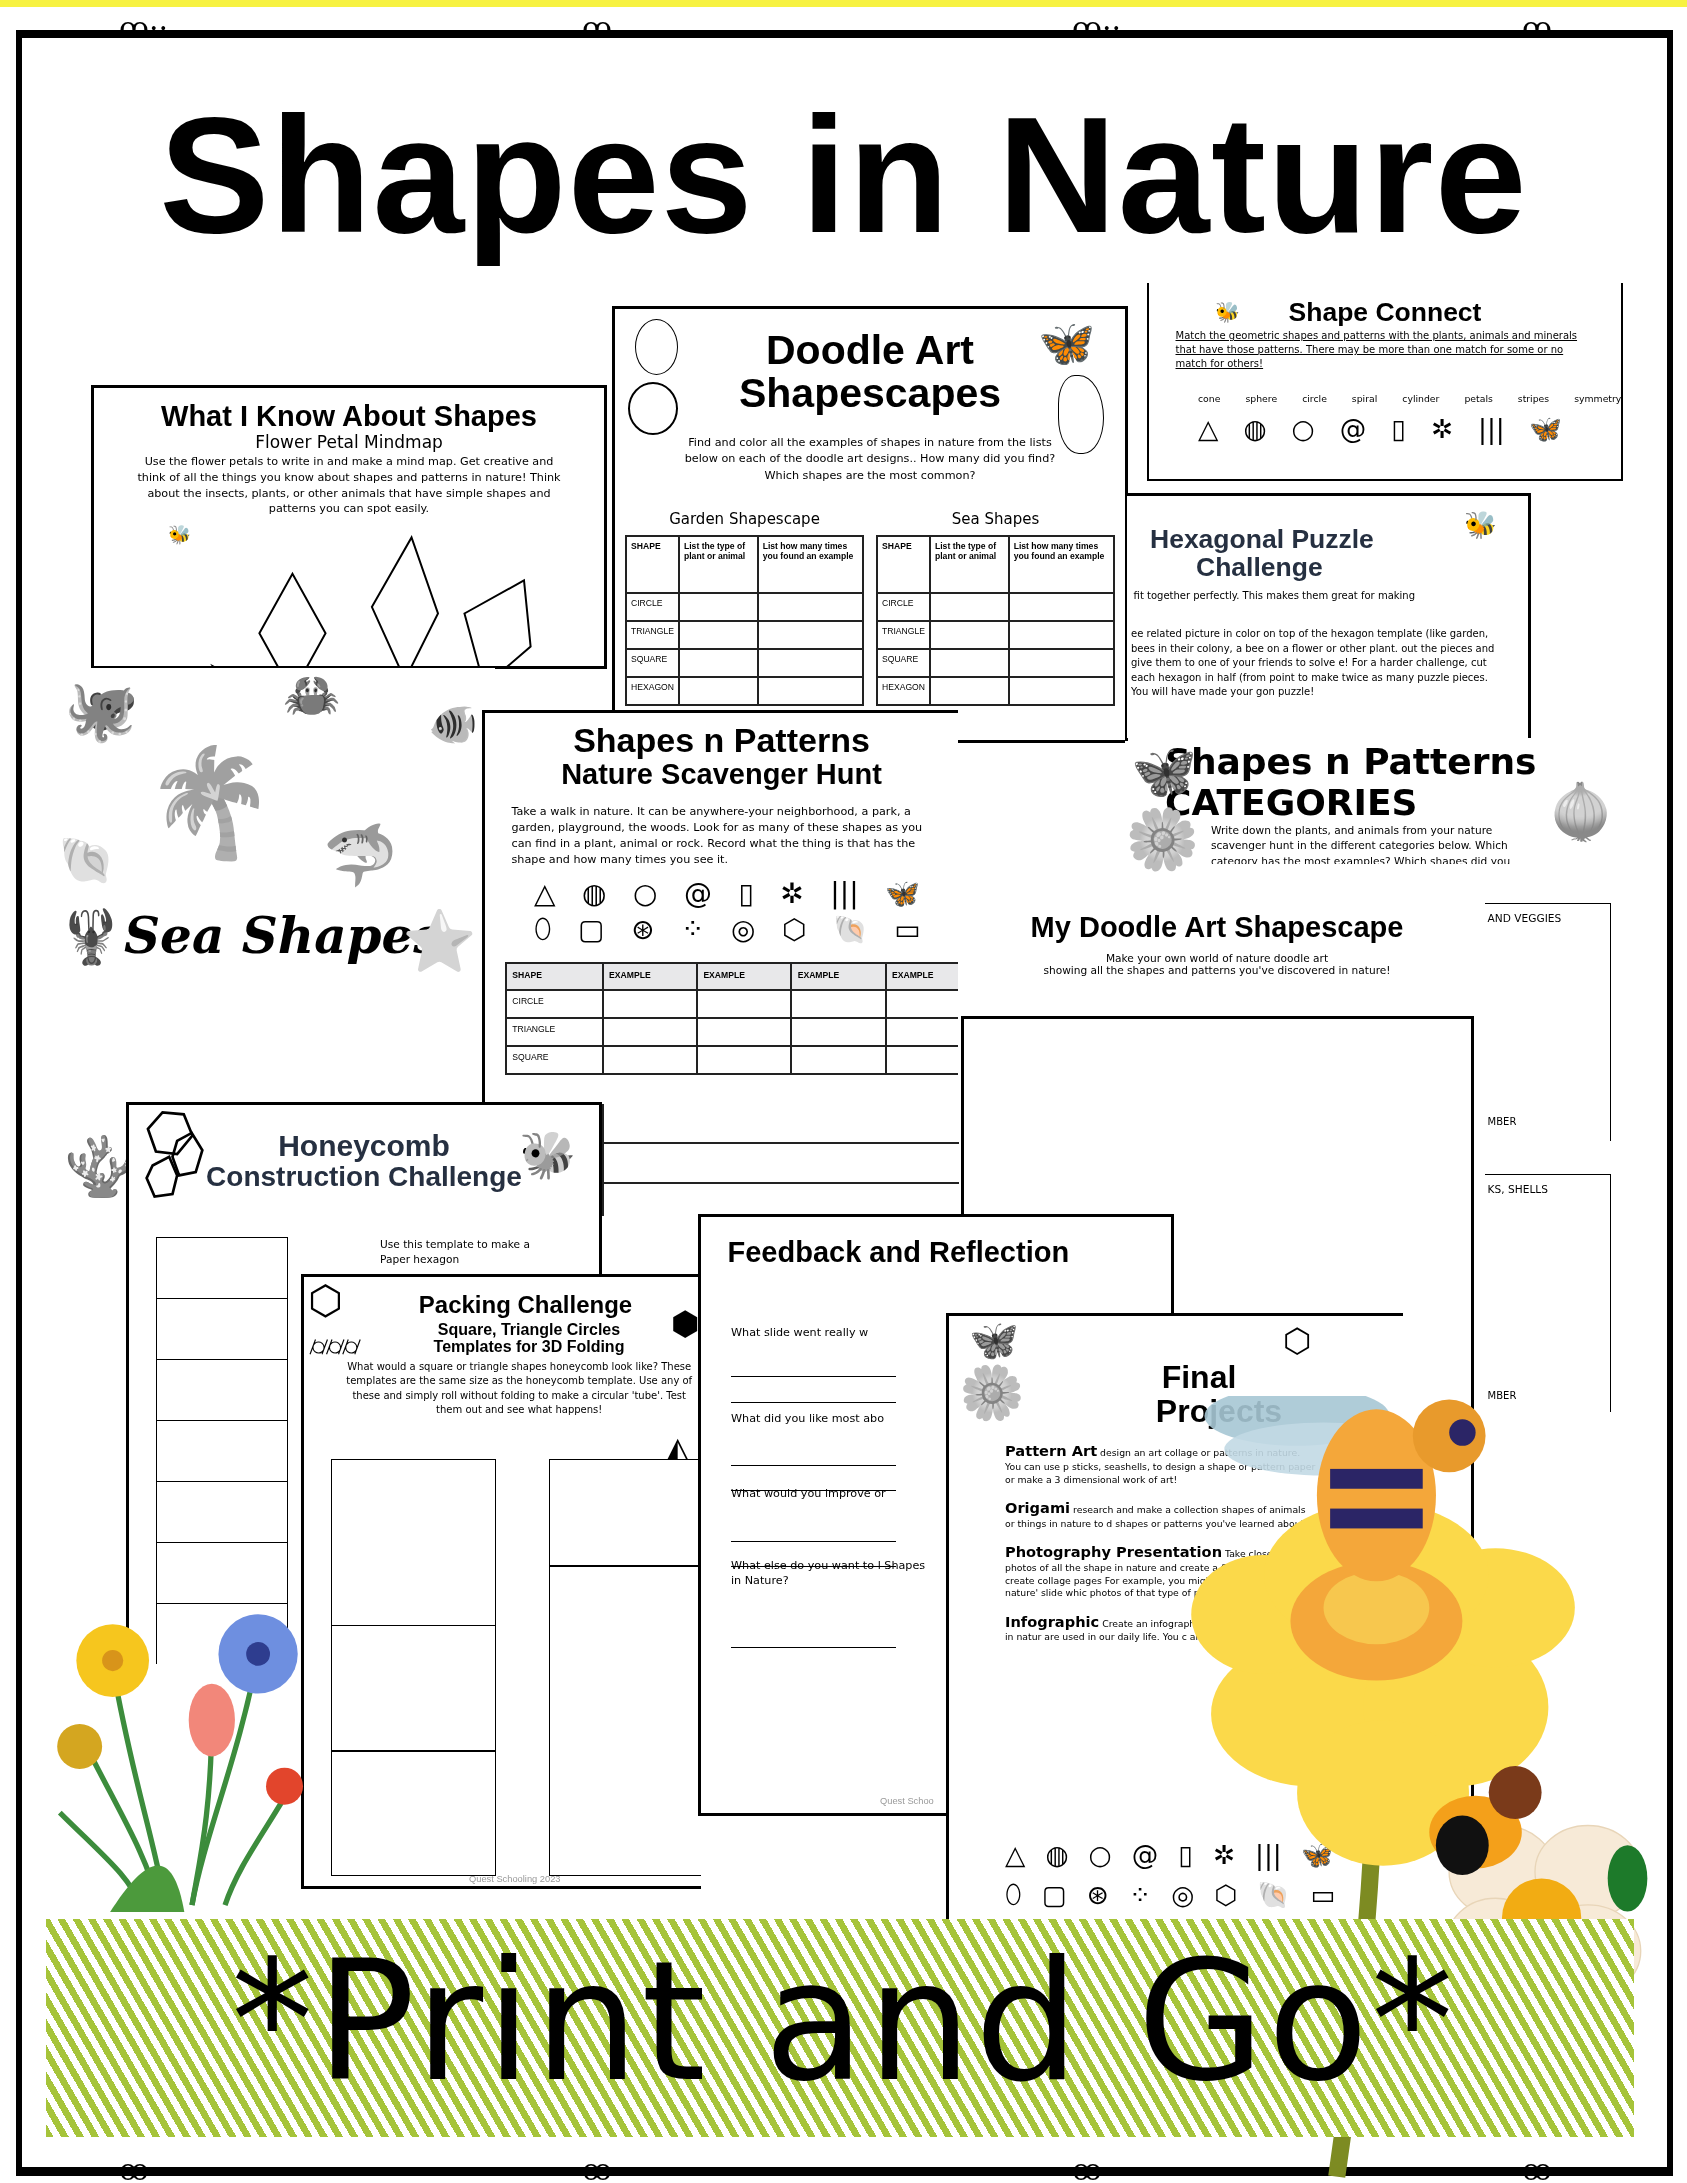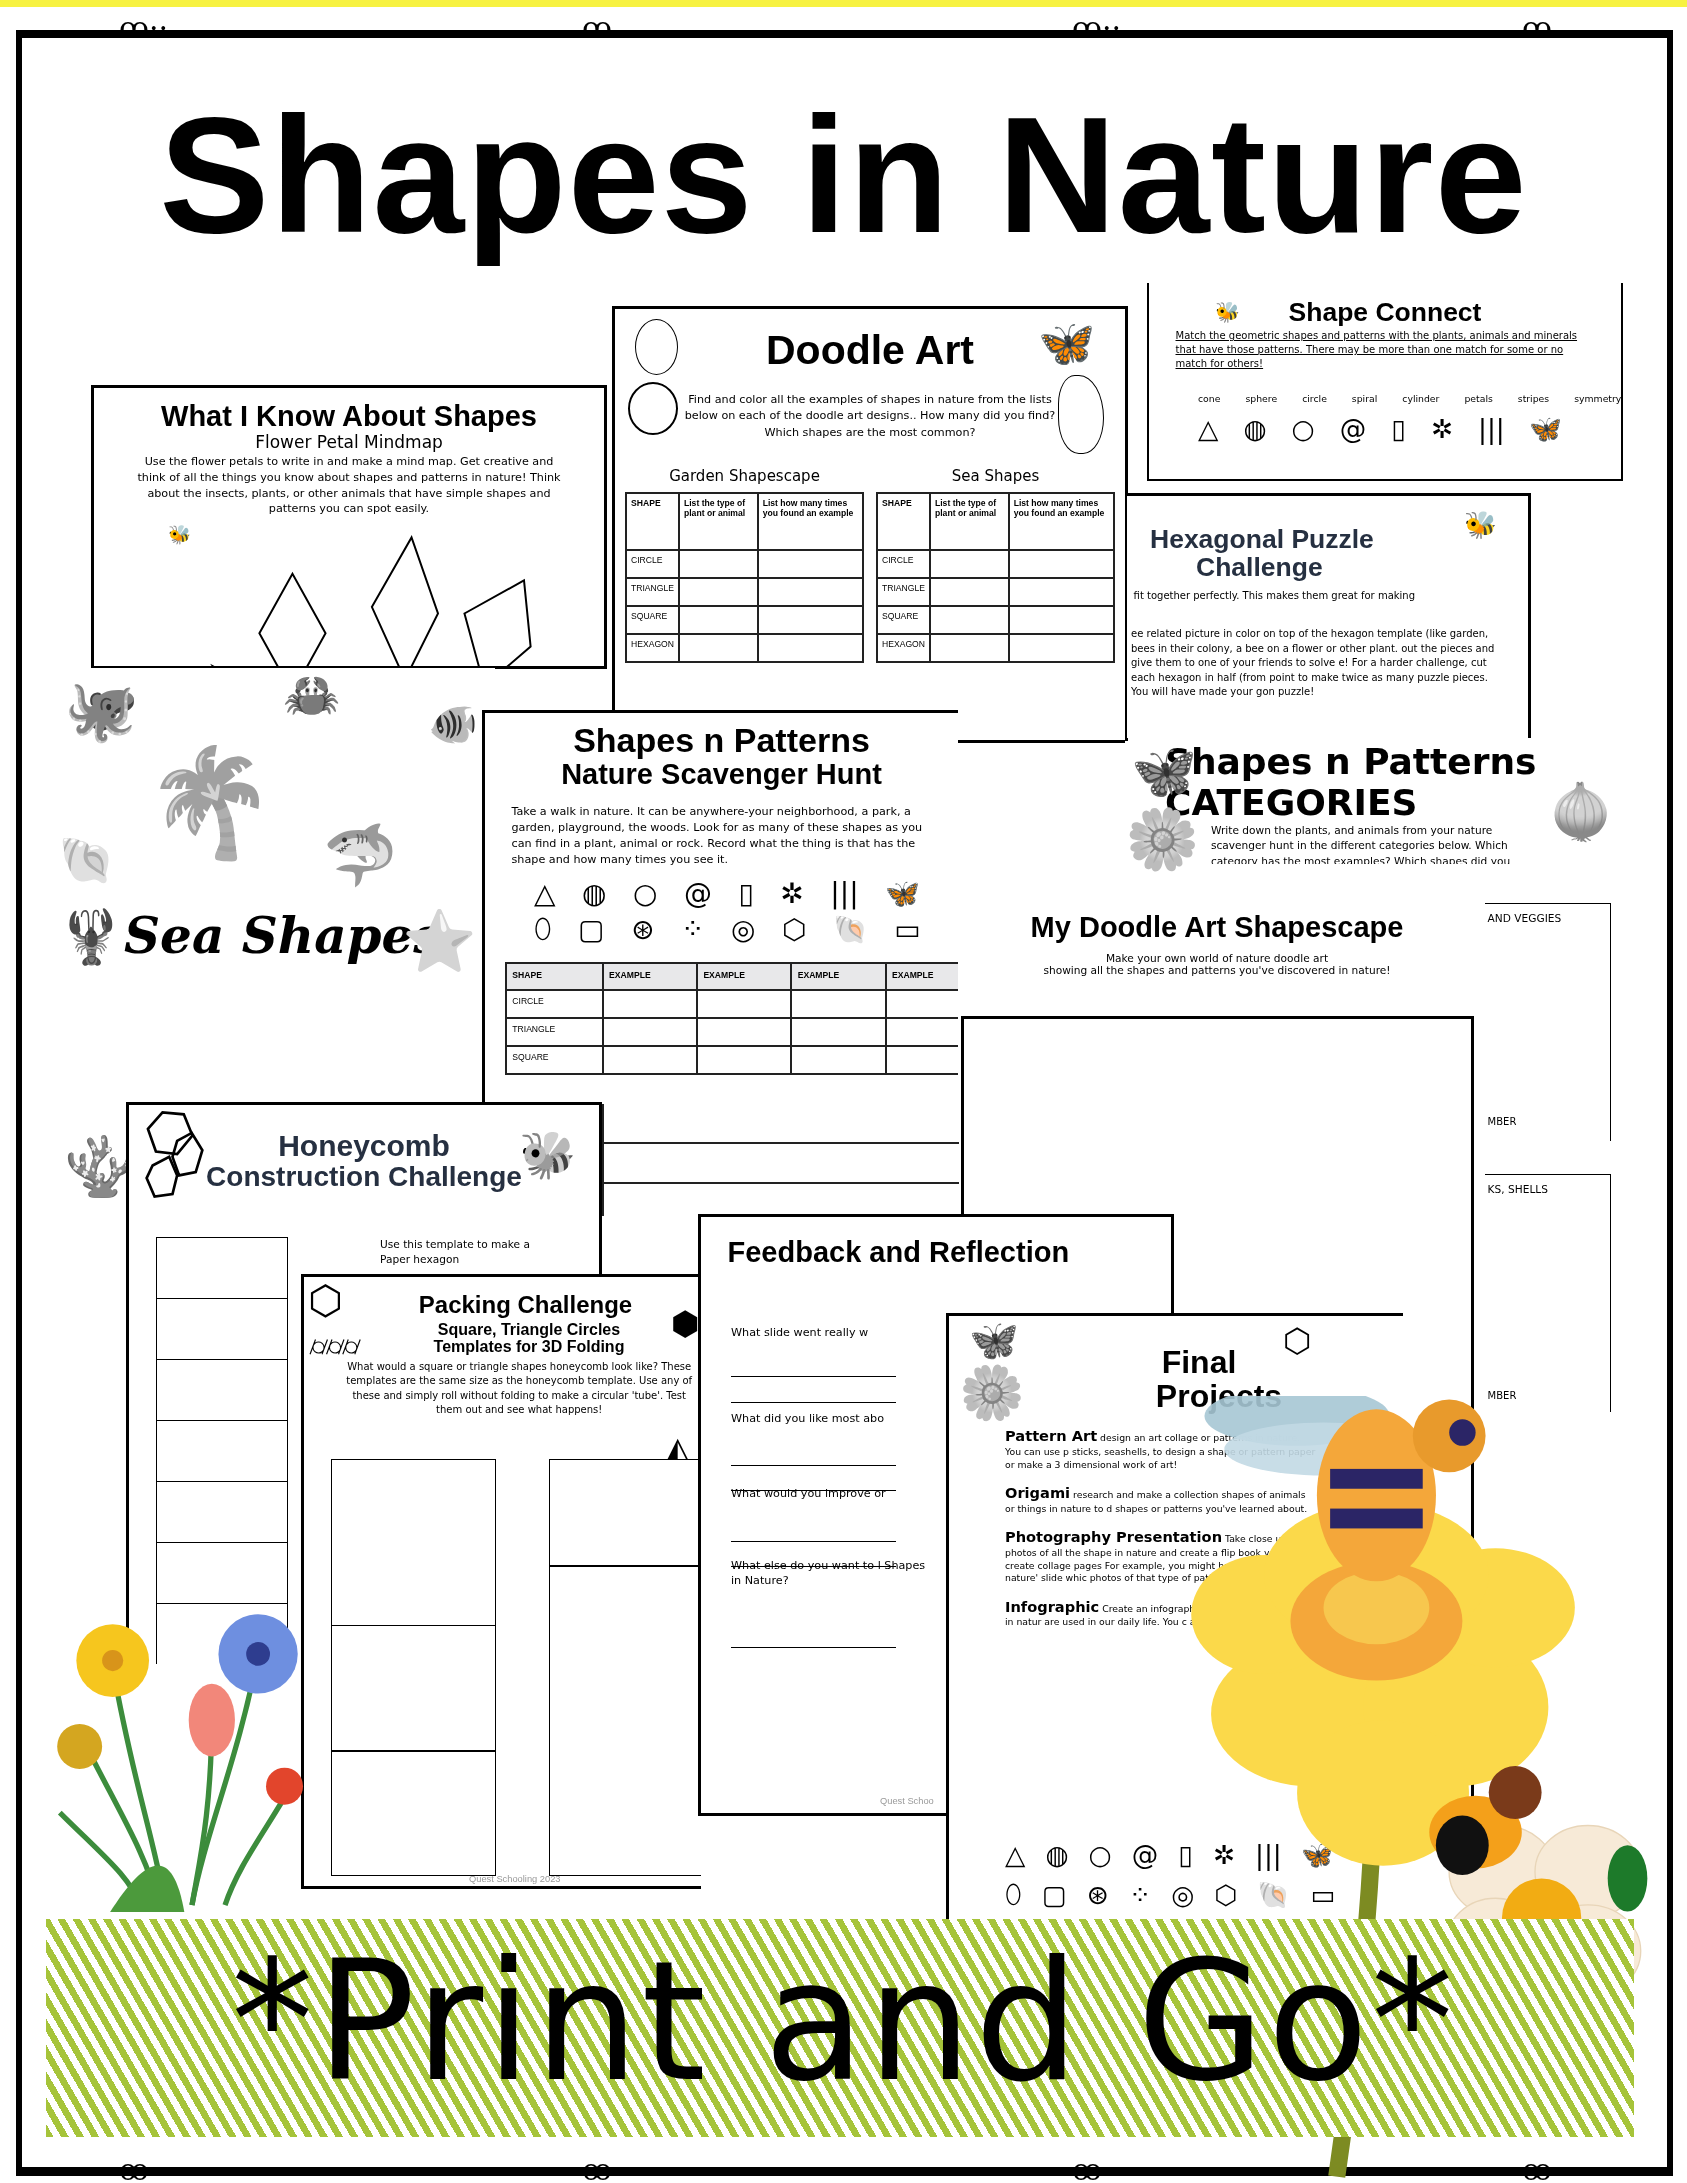--- a/index.html
+++ b/index.html
@@ -65,20 +65,21 @@
   </svg>
   <div style="position:absolute;left:74px;top:136px;font-size:18.5px;">🐝</div>
 </div>
 
 <div class="page" style="left:612px;top:306px;width:516px;height:437px;">
   <div style="position:absolute;left:20px;top:10px;width:43px;height:56px;border:1.3px solid #000;border-radius:50%;"></div>
   <div style="position:absolute;left:13.2px;top:73px;width:50px;height:53px;border:2px solid #000;border-radius:50%;"></div>
   <div style="position:absolute;left:423px;top:6.6px;font-size:46px;">🦋</div>
   <div style="position:absolute;left:443px;top:66px;width:46px;height:79px;border:1.3px solid #000;border-radius:40% 60% 50% 50%;"></div>
   <h2 style="font-size:41px;margin-top:20px;">Doodle Art</h2>
+  <h2 style="font-size:41px;">Shapescapes</h2>
   <p style="text-align:center;font-size:11.2px;line-height:1.45;padding:20px 66px 0;">Find and color all the examples of shapes in nature from the lists below on each of the doodle art designs.. How many did you find? Which shapes are the most common?</p>
   <div style="display:flex;gap:12px;padding:26.5px 10px 0;justify-content:flex-end;">
     <div style="flex:1">
       <div class="txt" style="font-size:15px;text-align:center;margin-bottom:6.6px;">Garden Shapescape</div>
       <table class="ws" style="width:100%;font-size:8.6px;">
         <tbody>
             <tr>
           <th style="background:#fff;height:57px;padding:4px;">SHAPE</th>
           <th style="background:#fff;padding:4px;">List the type of plant or animal</th>
           <th style="background:#fff;padding:4px;">List how many times you found an example</th>
@@ -312,21 +313,21 @@
   <div style="position:absolute;left:30px;top:349px;width:165px;border-top:1.3px solid #000;"></div>
   <div style="position:absolute;left:30px;top:342px;font-size:11.2px;width:198px;line-height:1.3;">What else do you want to l Shapes in Nature?</div>
   <div style="position:absolute;left:30px;top:430px;width:165px;border-top:1.3px solid #000;"></div>
   <div class="footer-credit" style="left:179px;top:579px;">Quest Schoo</div>
 </div>
 
 <div class="page" style="left:946px;top:1313px;width:457px;height:615px;border-right:none;">
   <div style="position:absolute;left:20px;top:1.3px;font-size:40px;filter:grayscale(1);">🦋</div>
   <div style="position:absolute;left:10px;top:46px;font-size:53px;filter:grayscale(1);">🌼</div>
   <div style="position:absolute;left:334px;top:5.3px;font-size:33px;">⬡</div>
-  <h2 style="font-size:32px;margin-top:30px;padding-left:46px;">Final</h2>
+  <h2 style="font-size:32px;margin-top:45px;padding-left:46px;">Final</h2>
   <h2 style="font-size:32px;padding-left:86px;">Projects</h2>
   <div style="padding:13.2px 86px 0 56px;font-size:9.3px;line-height:1.35;">
     <p style="margin-bottom:12px;"><b style="font-size:14.6px;">Pattern Art</b> <span>design an art collage or patterns in nature. You can use p sticks, seashells, to design a shape or pattern paper or make a 3 dimensional work of art!</span></p>
     <p style="margin-bottom:12px;"><b style="font-size:14.6px;">Origami</b> <span>research and make a collection shapes of animals or things in nature to d shapes or patterns you've learned about.</span></p>
     <p style="margin-bottom:12px;"><b style="font-size:14.6px;">Photography Presentation</b> <span>Take close up photos of all the shape in nature and create a flip book yourself to create collage pages For example, you might have 'spirals in nature' slide whic photos of that type of patt</span></p>
     <p><b style="font-size:14.6px;">Infographic</b> <span>Create an infographic different shapes found in natur are used in our daily life. You c animal camouflage.</span></p>
   </div>
   <div class="icon-row" style="position:absolute;left:40px;top:523px;font-size:26.5px;gap:20px;">
     <span>△</span>
       <span>◍</span>

